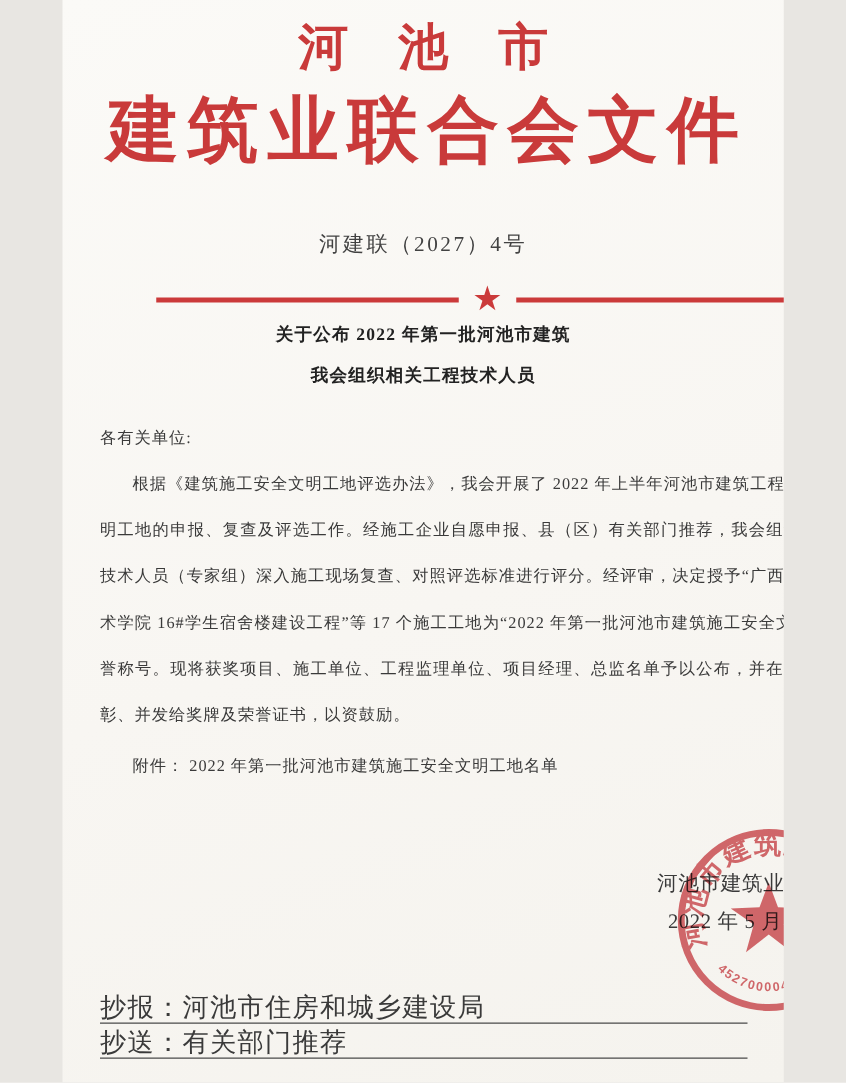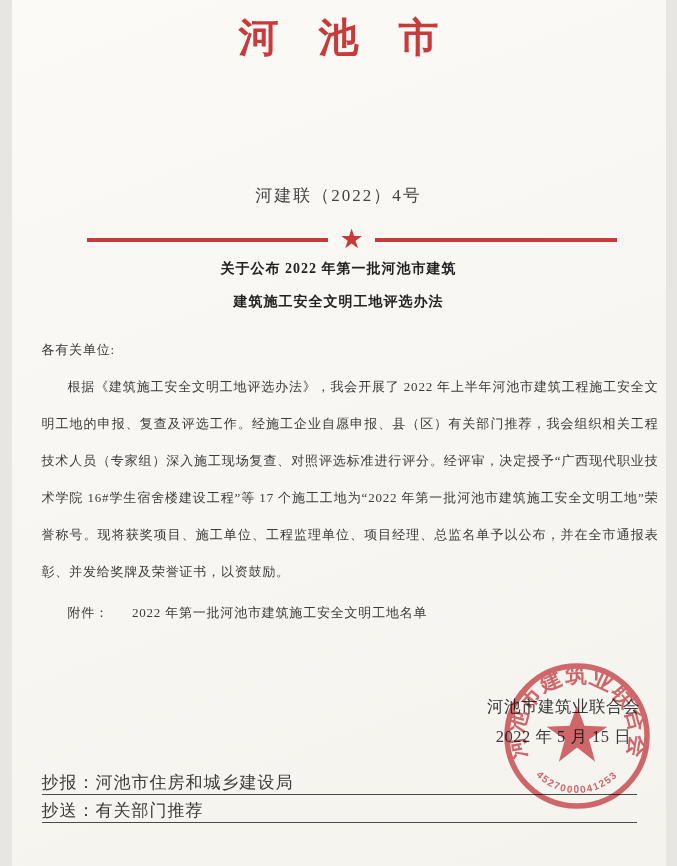--- a/index.html
+++ b/index.html
@@ -2,21 +2,21 @@
 <html><head>
 <meta charset="utf-8">
 <style>
   html, body { margin: 0; padding: 0; }
   body {
     font-family: "Liberation Serif", "DejaVu Serif", serif;
     background: #e8e6e2;
   }
   .page {
     position: relative;
-    width: 654px;
+    width: 577px;
     height: 866px;
     margin: 0 auto;
     background: linear-gradient(160deg, #fbfaf7 0%, #f8f6f2 55%, #f5f3ee 100%);
     overflow: hidden;
     color: #383838;
   }
 
   
   .org-small {
     position: absolute;
@@ -93,21 +93,21 @@
     letter-spacing: 0.8px;
     color: #3a3a3a;
     text-align: justify;
   }
   .salutation { text-indent: 0; }
   .body-paragraph { text-indent: 2em; margin: 0; }
   .attachment-line {
     margin-top: 4px;
     padding-left: 2em;
   }
-  .attachment-line .att-label { margin-right: 23px; }
+  .attachment-line .att-label { margin-right: 4px; }
 
   
   .signature {
     position: absolute;
     top: 692px; left: 452px;
     width: 200px;
     text-align: center;
     font-size: 16.5px;
     line-height: 30px;
     color: #3a3a3a;
@@ -136,51 +136,52 @@
     font-size: 10px;
     font-weight: 700;
     letter-spacing: 1.5px;
     font-family: "Liberation Sans", "DejaVu Sans", sans-serif;
   }
 
   
   .footer {
     position: absolute;
     left: 30px; right: 29px;
-    top: 772px;
-    font-size: 17px;
+    top: 796px;
+    font-size: 21px;
     color: #3a3a3a;
     letter-spacing: 1px;
     font-family: Liberation Serif, serif;
   }
   .copy-row {
     height: 21px;
     line-height: 21px;
     border-bottom: 1.2px solid #4a4a4a;
     padding-bottom: 1px;
   }
   .copy-row + .copy-row { margin-top: 5px; }
 </style>
 </head>
 <body>
 
 <div class="page">
 
   <div class="org-small">河池市</div>
-  <div class="doc-number">河建联（2022）4号</div>
+  <div class="org-large">建筑业联合会文件</div>
+  <div class="doc-number">河建联（2027）4号</div>
 
   <div class="divider">
     <div class="seg"></div>
     <div class="star">★</div>
     <div class="seg"></div>
   </div>
 
   <div class="doc-title">
     <div>关于公布 2022 年第一批河池市建筑</div>
-    <div>建筑施工安全文明工地评选办法</div>
+    <div>我会组织相关工程技术人员</div>
   </div>
 
   <div class="body-block">
     <div class="salutation">各有关单位:</div>
     <p class="body-paragraph">根据《建筑施工安全文明工地评选办法》，我会开展了 2022 年上半年河池市建筑工程施工安全文明工地的申报、复查及评选工作。经施工企业自愿申报、县（区）有关部门推荐，我会组织相关工程技术人员（专家组）深入施工现场复查、对照评选标准进行评分。经评审，决定授予“广西现代职业技术学院 16#学生宿舍楼建设工程”等 17 个施工工地为“2022 年第一批河池市建筑施工安全文明工地”荣誉称号。现将获奖项目、施工单位、工程监理单位、项目经理、总监名单予以公布，并在全市通报表彰、并发给奖牌及荣誉证书，以资鼓励。</p>
     <div class="attachment-line">
       <span class="att-label">附件：</span><span>2022 年第一批河池市建筑施工安全文明工地名单</span>
     </div>
   </div>
 

